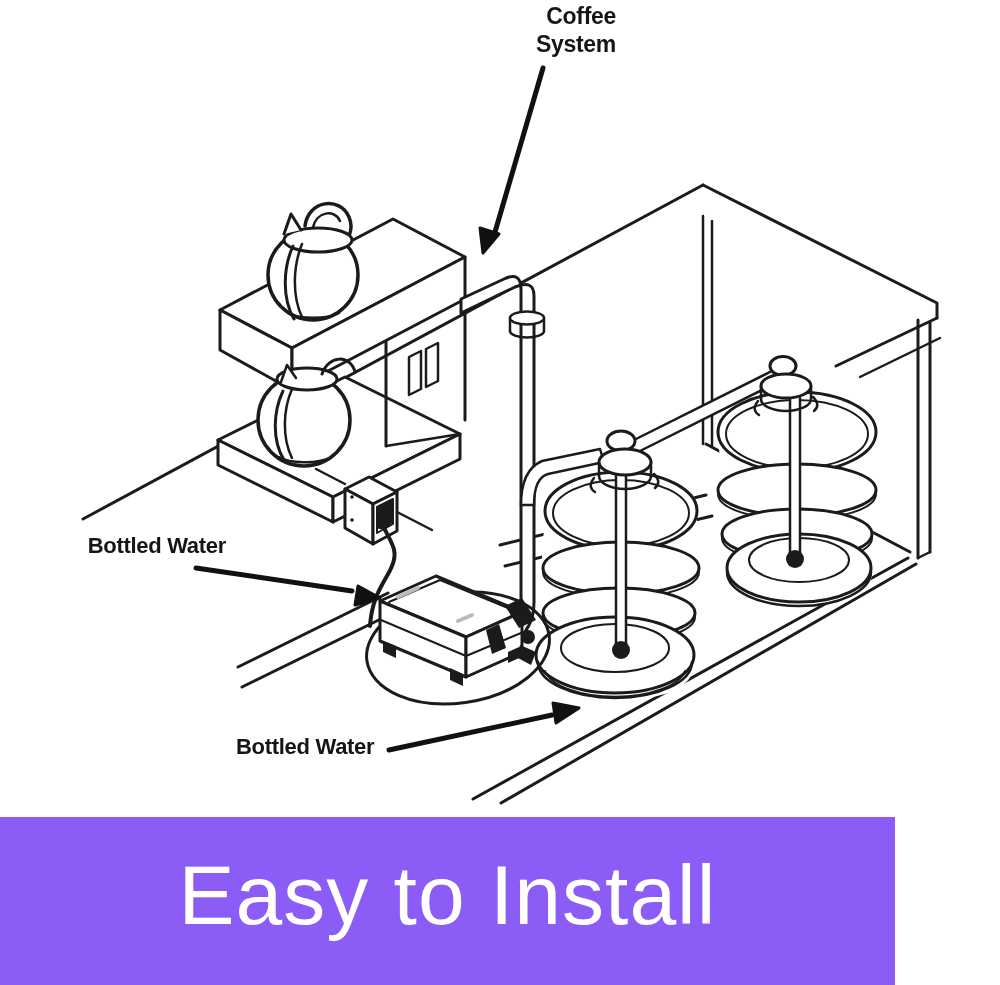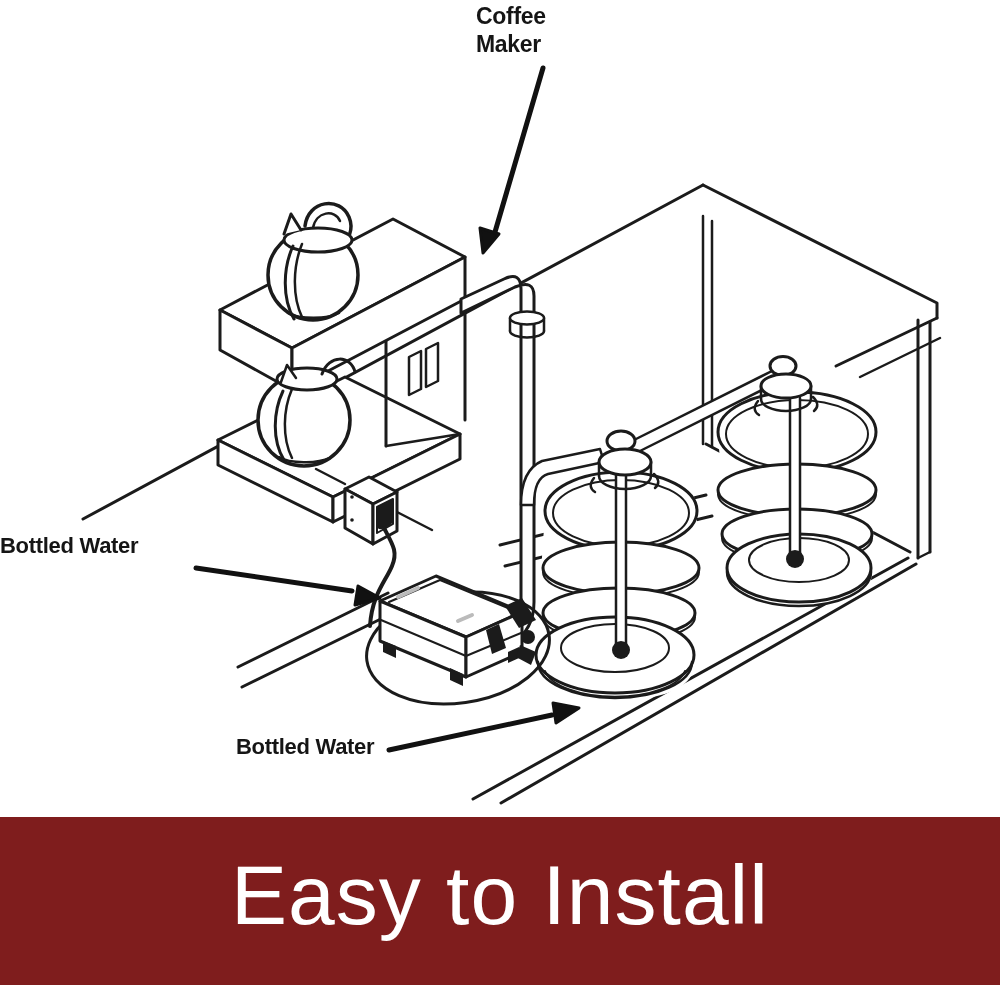--- a/index.html
+++ b/index.html
@@ -1,24 +1,24 @@
 <!DOCTYPE html>
 <html><head>
 <meta charset="utf-8">
 <style>
   html,body{margin:0;padding:0;background:#ffffff;}
   #page{position:relative;width:1000px;height:985px;background:#ffffff;overflow:hidden;
         font-family:"Liberation Sans", sans-serif;}
   #art{position:absolute;left:0;top:0;}
-  .callout{position:absolute;color:#151515;font-weight:bold;text-align:left;
+  .callout{position:absolute;color:#151515;font-weight:bold;text-align:right;
            font-size:22px;line-height:29px;letter-spacing:-0.3px;white-space:nowrap;}
   #label-coffee-maker{left:476px;top:2px;width:140px;font-size:23px;line-height:28px;}
   #label-dispensing{left:0px;top:531px;width:226px;}
   #label-bottled-water{left:236px;top:732px;width:170px;text-align:left;}
-  #banner{position:absolute;left:0;top:817px;width:1000px;height:168px;background:#7f1d1d;
+  #banner{position:absolute;left:0;top:817px;width:895px;height:168px;background:#8b5cf6;
           display:flex;align-items:center;justify-content:center;}
   #banner .banner-text{color:#ffffff;font-size:84px;font-weight:400;letter-spacing:1px;
           transform:translateY(-6px);}
 </style>
 </head>
 <body>
 
 <div id="page">
 
   <svg id="art" width="1000" height="817" viewBox="0 0 1000 817">
@@ -210,21 +210,21 @@
       </g>
       <g stroke="#111111">
         <path d="M389,750 L552,715" stroke-width="5"></path>
         <polygon points="579,708 556,723 553,703" fill="#111111" stroke="#111111" stroke-width="3"></polygon>
       </g>
     </g>
   </svg>
 
   <div class="callout" id="label-coffee-maker">
     <div>Coffee</div>
-    <div>Maker</div>
+    <div>System</div>
   </div>
 
   <div class="callout" id="label-dispensing">
     <div>Bottled Water</div>
   </div>
 
   <div class="callout" id="label-bottled-water">
     <span>Bottled Water</span>
   </div>
 

